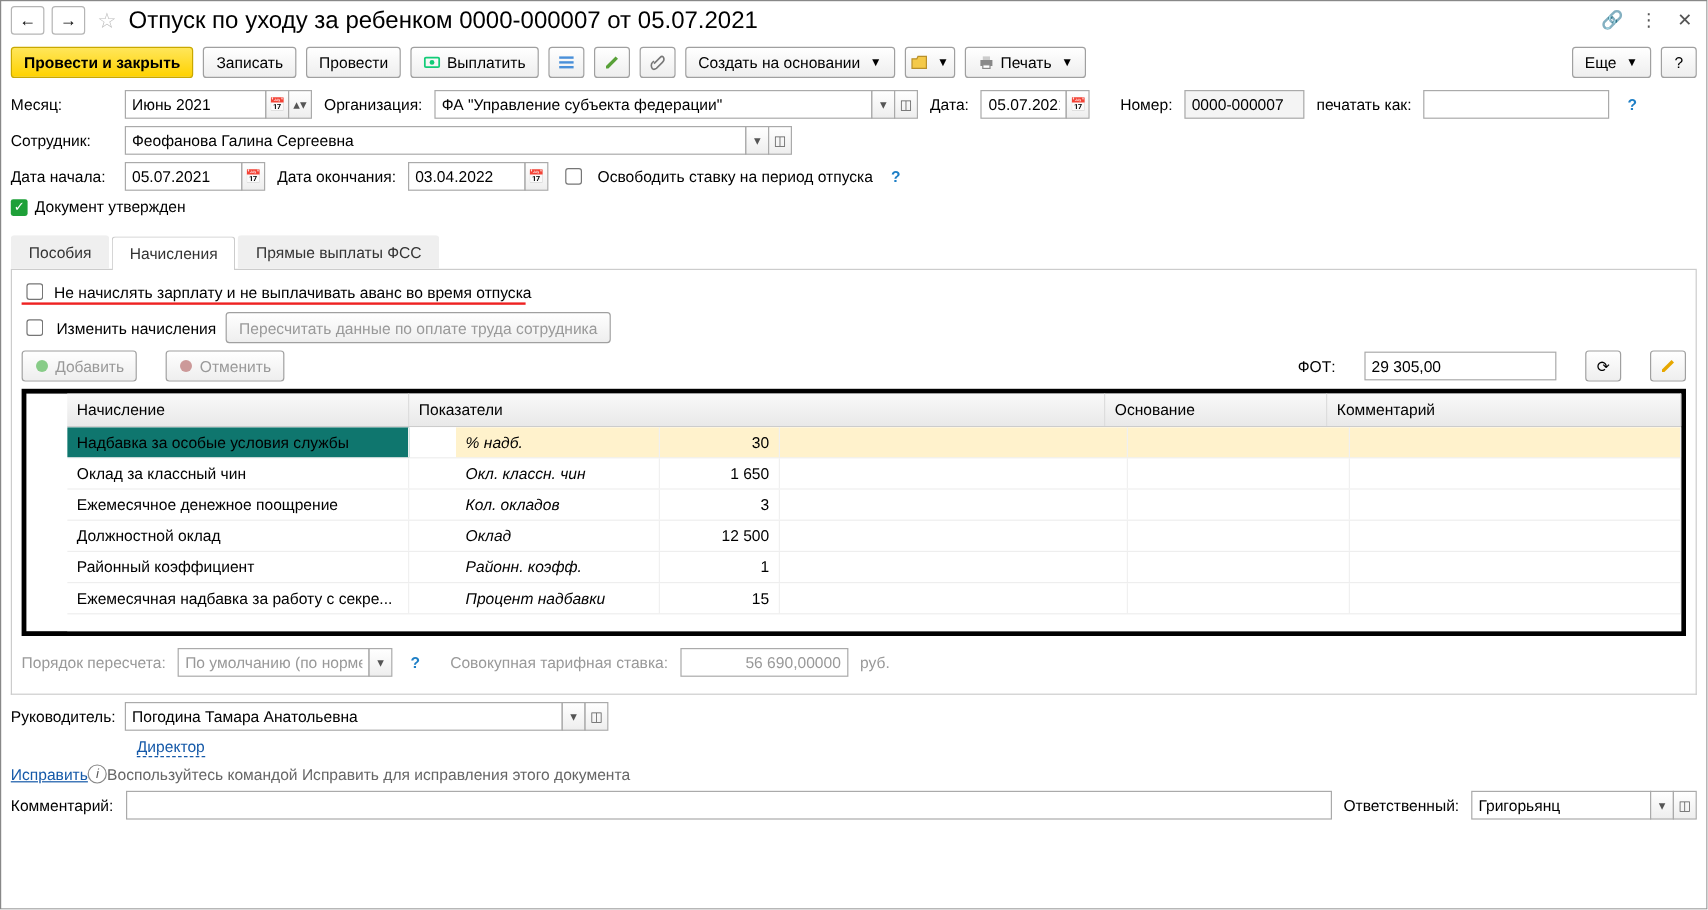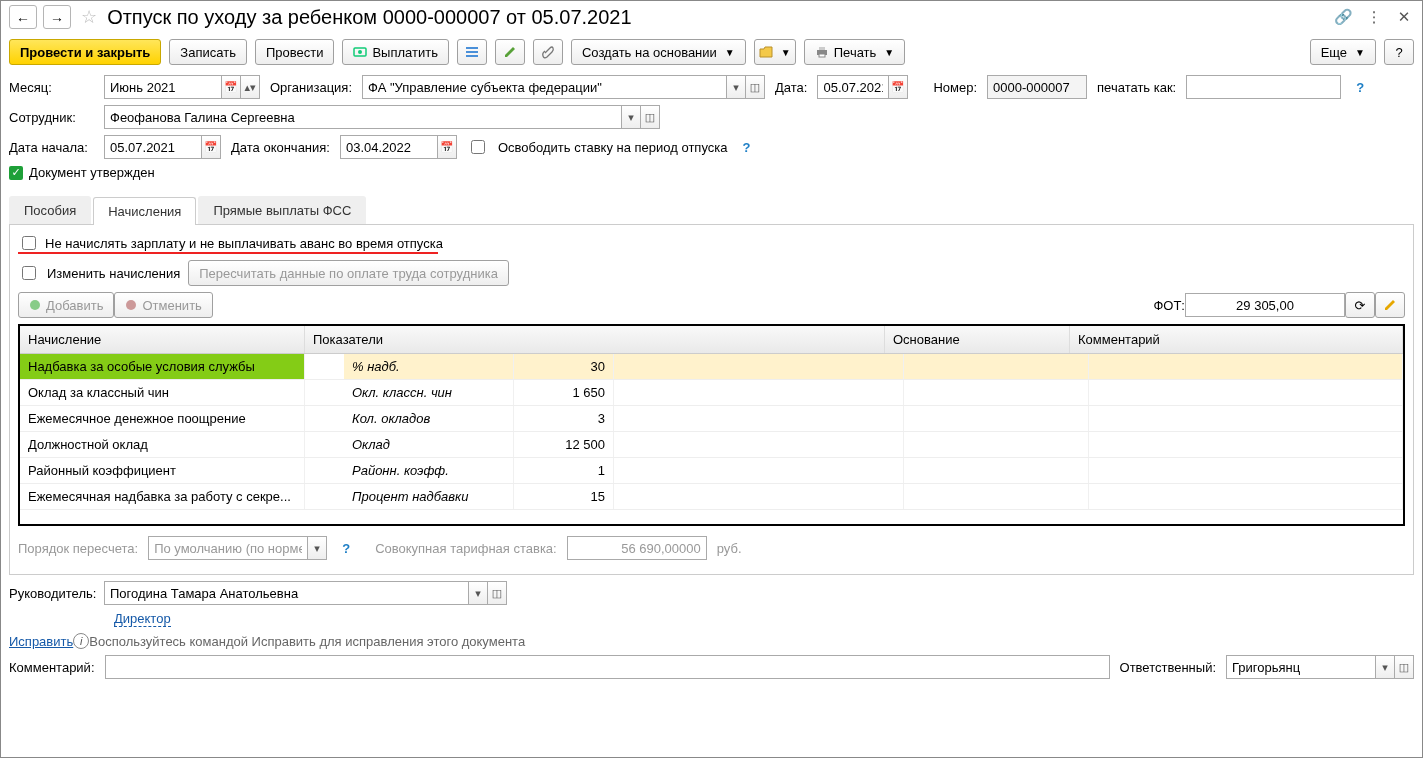--- a/index.html
+++ b/index.html
@@ -25,30 +25,30 @@
   .help-q { width:18px; height:18px; border-radius:50%; color:#1e7fc6; font-weight:bold; display:flex; align-items:center; justify-content:center; cursor:pointer; }
   .chk { width:14px; height:14px; cursor:pointer; }
   .chk-green { width:14px; height:14px; background:#1ea038; color:#fff; font-size:11px; display:flex; align-items:center; justify-content:center; border-radius:2px;}
   .tabs { display:flex; border-bottom:1px solid #ccc; margin:6px 8px 0; }
   .tab { padding:6px 14px; border:1px solid transparent; border-bottom:none; cursor:pointer; color:#333; background:#efefef; margin-right:2px; border-radius:3px 3px 0 0;}
   .tab.active { background:#fff; border-color:#ccc; position:relative; top:1px; }
   .tab-body { border:1px solid #ccc; border-top:none; margin:0 8px; padding:8px; }
   .red-underline { height:2px; background:#e22; width:420px; margin:-1px 0 6px 0;}
   .disabled { color:#999; }
   .btn[disabled]{ color:#999; cursor:default;}
-  .table { border:2px solid #000000; }
+  .table { border:4px solid #000000;padding-left:34px; }
   .thead { display:flex; background:linear-gradient(#f9f9f9,#e9e9e9); border-bottom:1px solid #ccc; }
   .th { padding:6px 8px; font-size:13px; border-right:1px solid #ddd; }
   .th1 { width:285px;} .th2 { width:580px;} .th3{ width:185px;} .th4{ flex:1;}
   .trow { display:flex; border-bottom:1px solid #eee; align-items:stretch; }
   .td { padding:5px 8px; font-size:13px; border-right:1px solid #f0f0f0; display:flex; align-items:center; }
   .td1{width:285px;} .td2a{width:170px; font-style:italic;margin-left:39px;} .td2b{width:100px; justify-content:flex-end;} .td2rest{width:290px;} .td3{width:185px;} .td4{flex:1;}
-  .trow.sel .td { background:#fff2cc;} .trow.sel .td1{ background:#84cc16;}
+  .trow.sel .td { background:#fff2cc;} .trow.sel .td1{ background:#0f766e;}
   .tbody { height:170px; overflow:auto; background:#fff;}
-  .fot-box { text-align:center; width:160px;}
+  .fot-box { text-align:left; width:160px;}
   .bottom-area { padding:6px 8px; }
   a.link { color:#1559a8; text-decoration:underline; cursor:pointer;}
   a.dotted { color:#1559a8; border-bottom:1px dashed #1559a8; text-decoration:none; cursor:pointer;}
   .info-icon { width:16px; height:16px; border:1px solid #888; border-radius:50%; display:flex;align-items:center;justify-content:center; font-size:11px; font-style:italic; color:#555;}
   .spacer { flex:1;}
   svg{display:block;}
   .red-box{ border:1px solid #e22 !important;}
 </style>
 </head>
 <body>
@@ -185,21 +185,21 @@
     <div style="display:flex; align-items:center; gap:6px;">
       <input type="checkbox" class="chk red-box" style="">
       <span class="label">Не начислять зарплату и не выплачивать аванс во время отпуска</span>
     </div>
     <div class="red-underline"></div>
     <div class="row" style="gap:8px">
       <input type="checkbox" class="chk" style="">
       <span class="label">Изменить начисления</span>
       <div class="btn disabled" disabled="">Пересчитать данные по оплате труда сотрудника</div>
     </div>
-    <div class="row" style="gap:0">
+    <div class="row" style="gap:24px">
       <div class="btn disabled" disabled="">
         <svg width="12" height="12">
             <circle cx="6" cy="6" r="5" fill="#8c8"></circle>
           </svg>
         <span>Добавить</span>
       </div>
       <div class="btn disabled" disabled="">
         <svg width="12" height="12">
             <circle cx="6" cy="6" r="5" fill="#c99"></circle>
           </svg>

